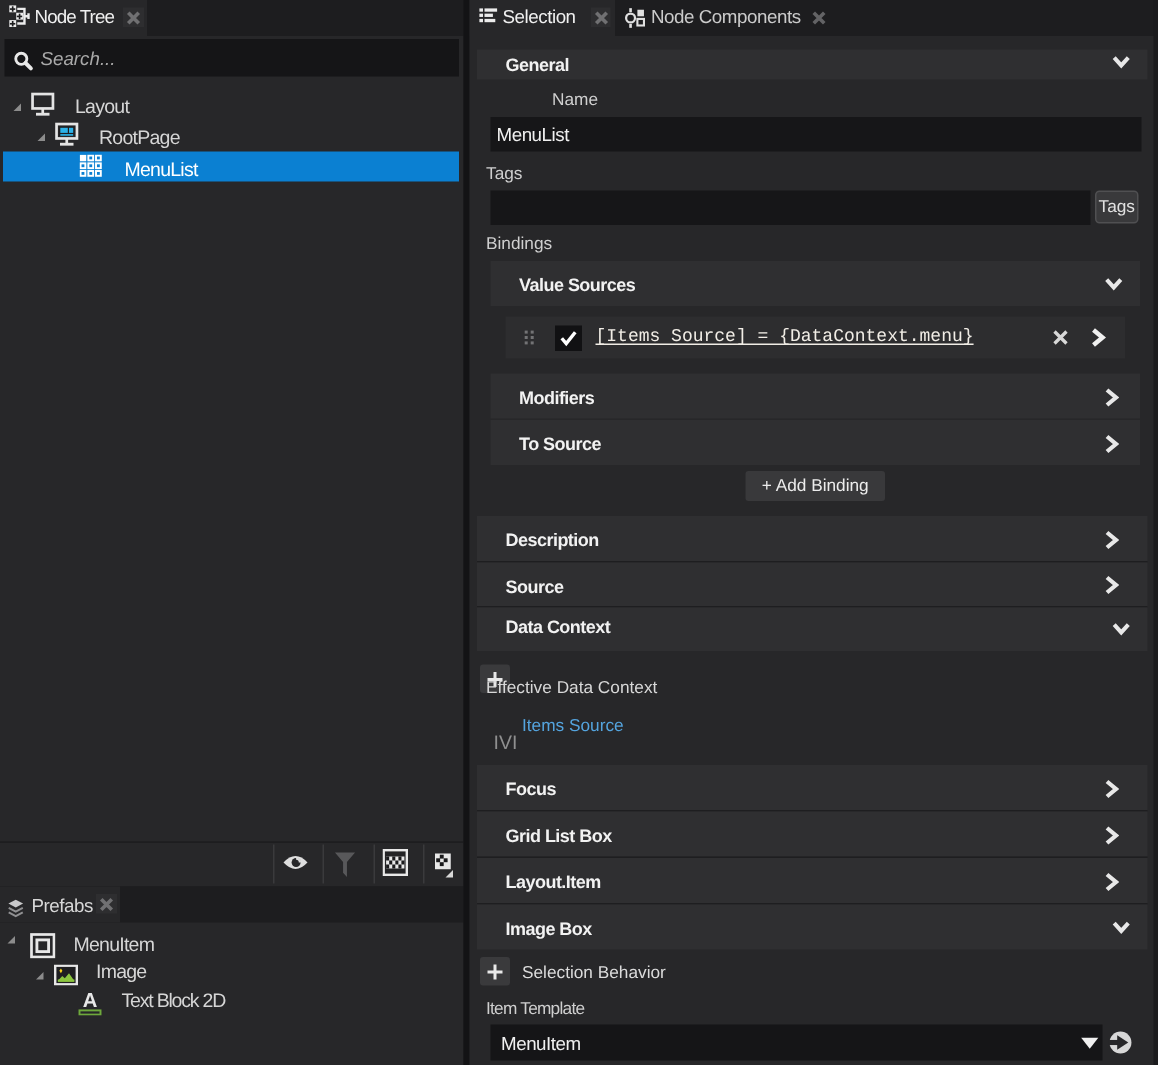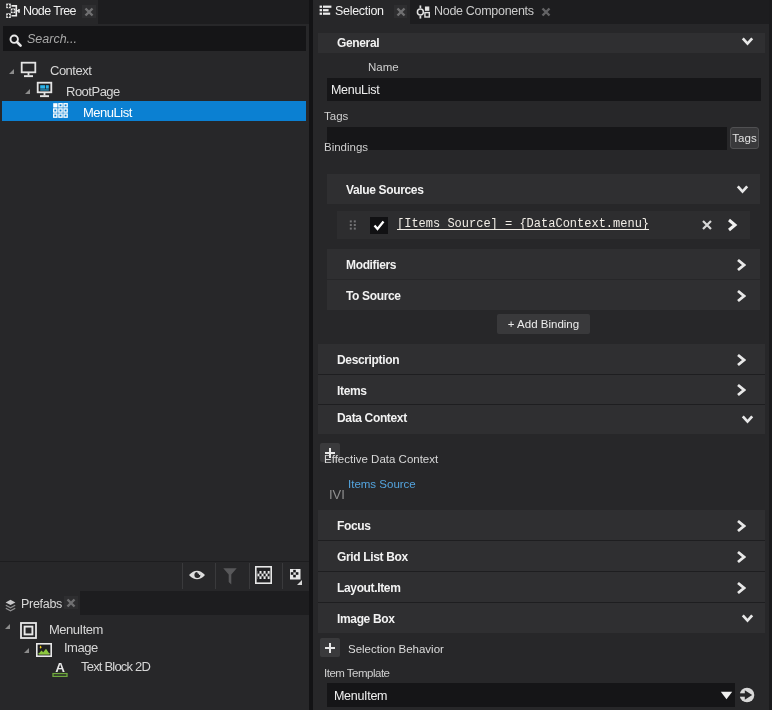--- a/index.html
+++ b/index.html
@@ -58,21 +58,21 @@
   <path d="M8 8 L11.6 11.6" stroke="#e8e8e8" stroke-width="2.6" stroke-linecap="round"></path>
 </svg>
 <div class="abs" style="left:27px;top:32px;font-size:12.5px;font-style:italic;color:#a9a9a9;line-height:14px;">Search...</div>
 
 <div class="abs" style="left:9px;top:69px;width:0;height:0;border-left:5.5px solid transparent;border-bottom:5.5px solid #8c8c8c;"></div>
 <svg class="abs" style="left:20px;top:61px;" width="17" height="18" viewBox="0 0 17 18">
   <rect x="1.7" y="1.7" width="13.6" height="9.6" fill="none" stroke="#e4e4e4" stroke-width="1.8"></rect>
   <rect x="7.6" y="11.3" width="1.8" height="3.2" fill="#e4e4e4"></rect>
   <rect x="4" y="14.2" width="9" height="1.9" fill="#e4e4e4"></rect>
 </svg>
-<div class="tree" style="left:50px;top:63px;">Context</div>
+<div class="tree" style="left:50px;top:63px;">Layout</div>
 
 <div class="abs" style="left:25px;top:89px;width:0;height:0;border-left:5.5px solid transparent;border-bottom:5.5px solid #8c8c8c;"></div>
 <svg class="abs" style="left:36px;top:81px;" width="17" height="18" viewBox="0 0 17 18">
   <rect x="1.7" y="1.7" width="13.6" height="9.6" fill="none" stroke="#e4e4e4" stroke-width="1.8"></rect>
   <rect x="3.4" y="3.4" width="10.2" height="6.2" fill="#1d1d1f"></rect>
   <rect x="4.2" y="4.2" width="5" height="3.4" fill="#2cb2e8"></rect>
   <rect x="10" y="4.2" width="2.8" height="3.4" fill="#2cb2e8"></rect>
   <rect x="4.2" y="8.4" width="8.6" height="1.1" fill="#2cb2e8"></rect>
   <rect x="7.6" y="11.3" width="1.8" height="3.2" fill="#e4e4e4"></rect>
   <rect x="4" y="14.2" width="9" height="1.9" fill="#e4e4e4"></rect>
@@ -218,21 +218,21 @@
 
 <div class="lbl" style="left:324px;top:60px;margin-left:44px;">Name</div>
 <div class="inp" style="left:327px;top:78px;width:434px;height:23px;"></div>
 <div class="abs" style="left:331px;top:83px;font-size:12.5px;letter-spacing:-0.3px;color:#f0f0f0;line-height:15px;">MenuList</div>
 
 <div class="lbl" style="left:324px;top:109px;">Tags</div>
 <div class="inp" style="left:327px;top:127px;width:400px;height:23px;"></div>
 <div class="abs" style="left:730px;top:127px;width:29px;height:22px;background:#39393b;border:1px solid #505052;border-radius:3px;"></div>
 <div class="abs" style="left:730px;top:131px;width:29px;text-align:center;font-size:11.5px;color:#e0e0e0;line-height:14px;">Tags</div>
 
-<div class="lbl" style="left:324px;top:140px;">Bindings</div>
+<div class="lbl" style="left:324px;top:156px;">Bindings</div>
 
 <div class="hdr2" style="top:174px;">
     <span class="hdrtxt">Value Sources</span>
   </div>
 <svg class="chev" style="left:736px;top:185px;" width="13" height="9" viewBox="0 0 13 9">
     <path d="M1.8 1.4 L6.5 6.6 L11.2 1.4" stroke="#e8e8e8" stroke-width="2.7" fill="none"></path>
   </svg>
 
 <div class="abs" style="left:337px;top:211px;width:413px;height:28px;background:#2d2d2f;"></div>
 <svg class="abs" style="left:349px;top:220px;" width="8" height="10" viewBox="0 0 8 10">
@@ -274,21 +274,21 @@
 <div class="abs" style="left:497px;top:317px;width:93px;text-align:center;font-size:11.5px;color:#ececec;line-height:14px;">+ Add Binding</div>
 
 <div class="hdr1" style="top:344px;">
     <span class="hdrtxt">Description</span>
   </div>
 <svg class="chev" style="left:736px;top:352.5px;" width="10" height="14" viewBox="0 0 10 14">
     <path d="M2 2 L8 7 L2 12" stroke="#e8e8e8" stroke-width="2.8" fill="none"></path>
   </svg>
 <div class="abs" style="left:318px;top:374px;width:447px;height:1px;background:#1e1e20;"></div>
 <div class="hdr1" style="top:375px;">
-    <span class="hdrtxt">Items</span>
+    <span class="hdrtxt">Source</span>
   </div>
 <svg class="chev" style="left:736px;top:382.5px;" width="10" height="14" viewBox="0 0 10 14">
     <path d="M2 2 L8 7 L2 12" stroke="#e8e8e8" stroke-width="2.8" fill="none"></path>
   </svg>
 <div class="abs" style="left:318px;top:404px;width:447px;height:1px;background:#1e1e20;"></div>
 <div class="hdr1" style="top:405px;height:29px;">
     <span class="hdrtxt" style="top:6px;">Data Context</span>
   </div>
 <svg class="chev" style="left:741px;top:415px;" width="13" height="9" viewBox="0 0 13 9">
     <path d="M1.8 1.4 L6.5 6.6 L11.2 1.4" stroke="#e8e8e8" stroke-width="2.7" fill="none"></path>

